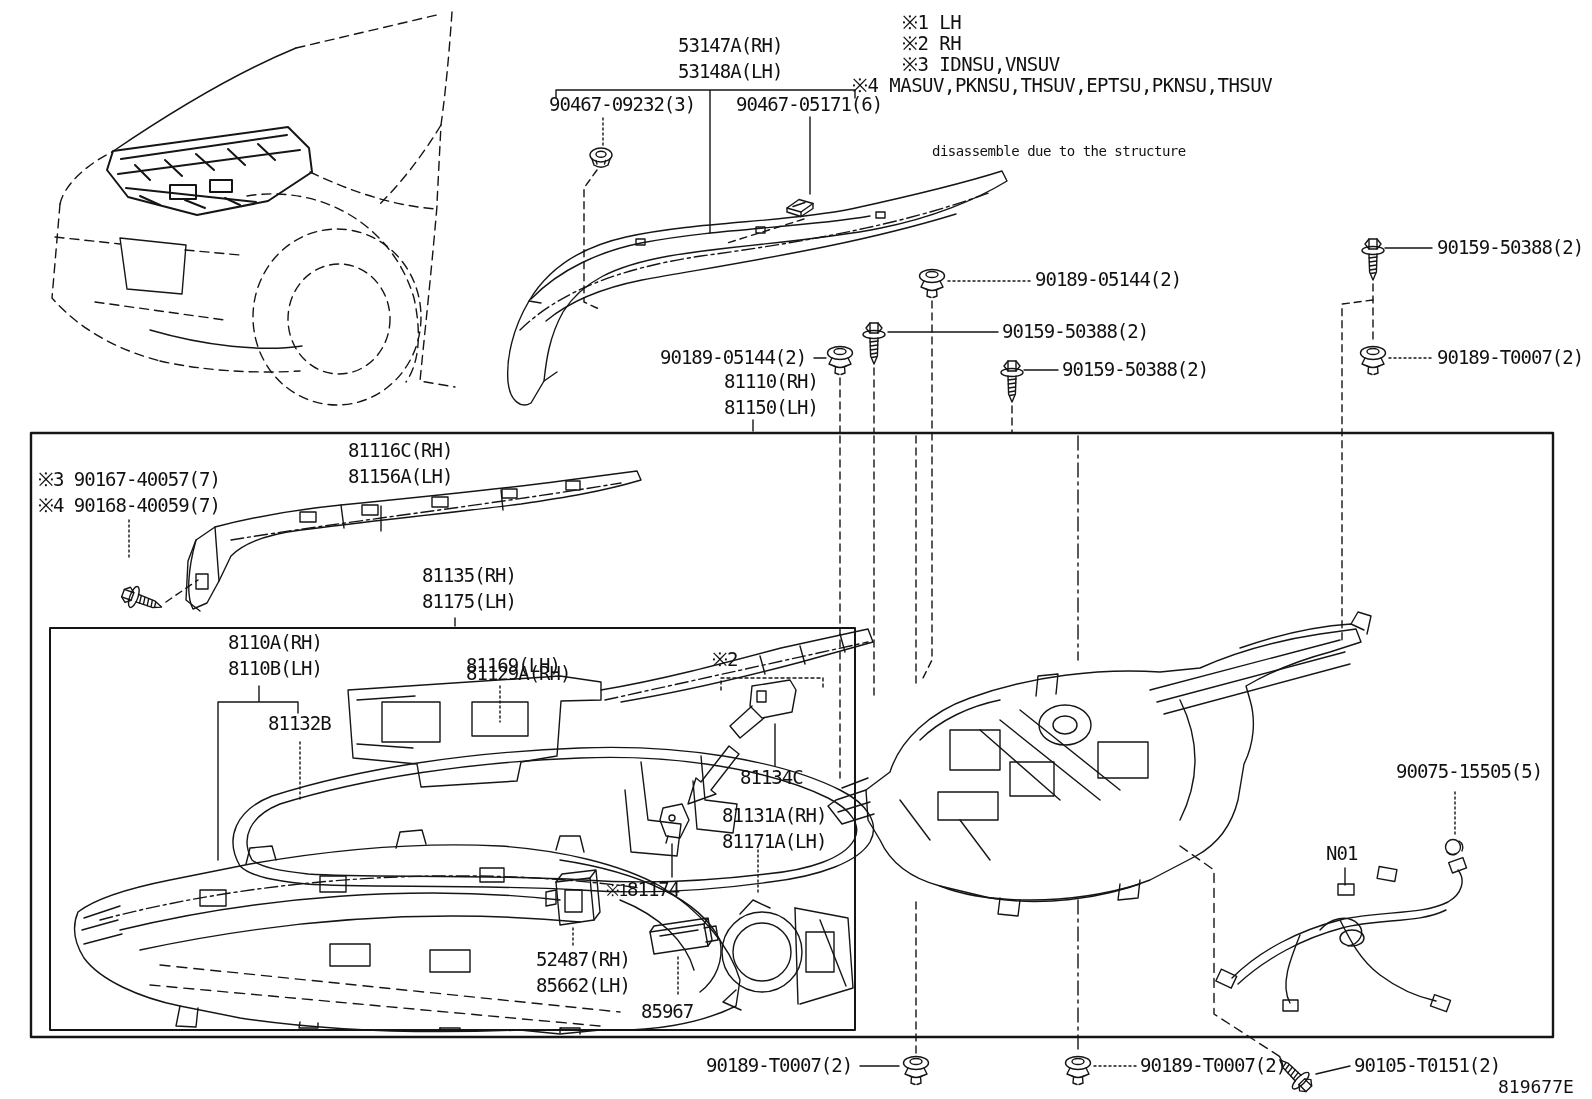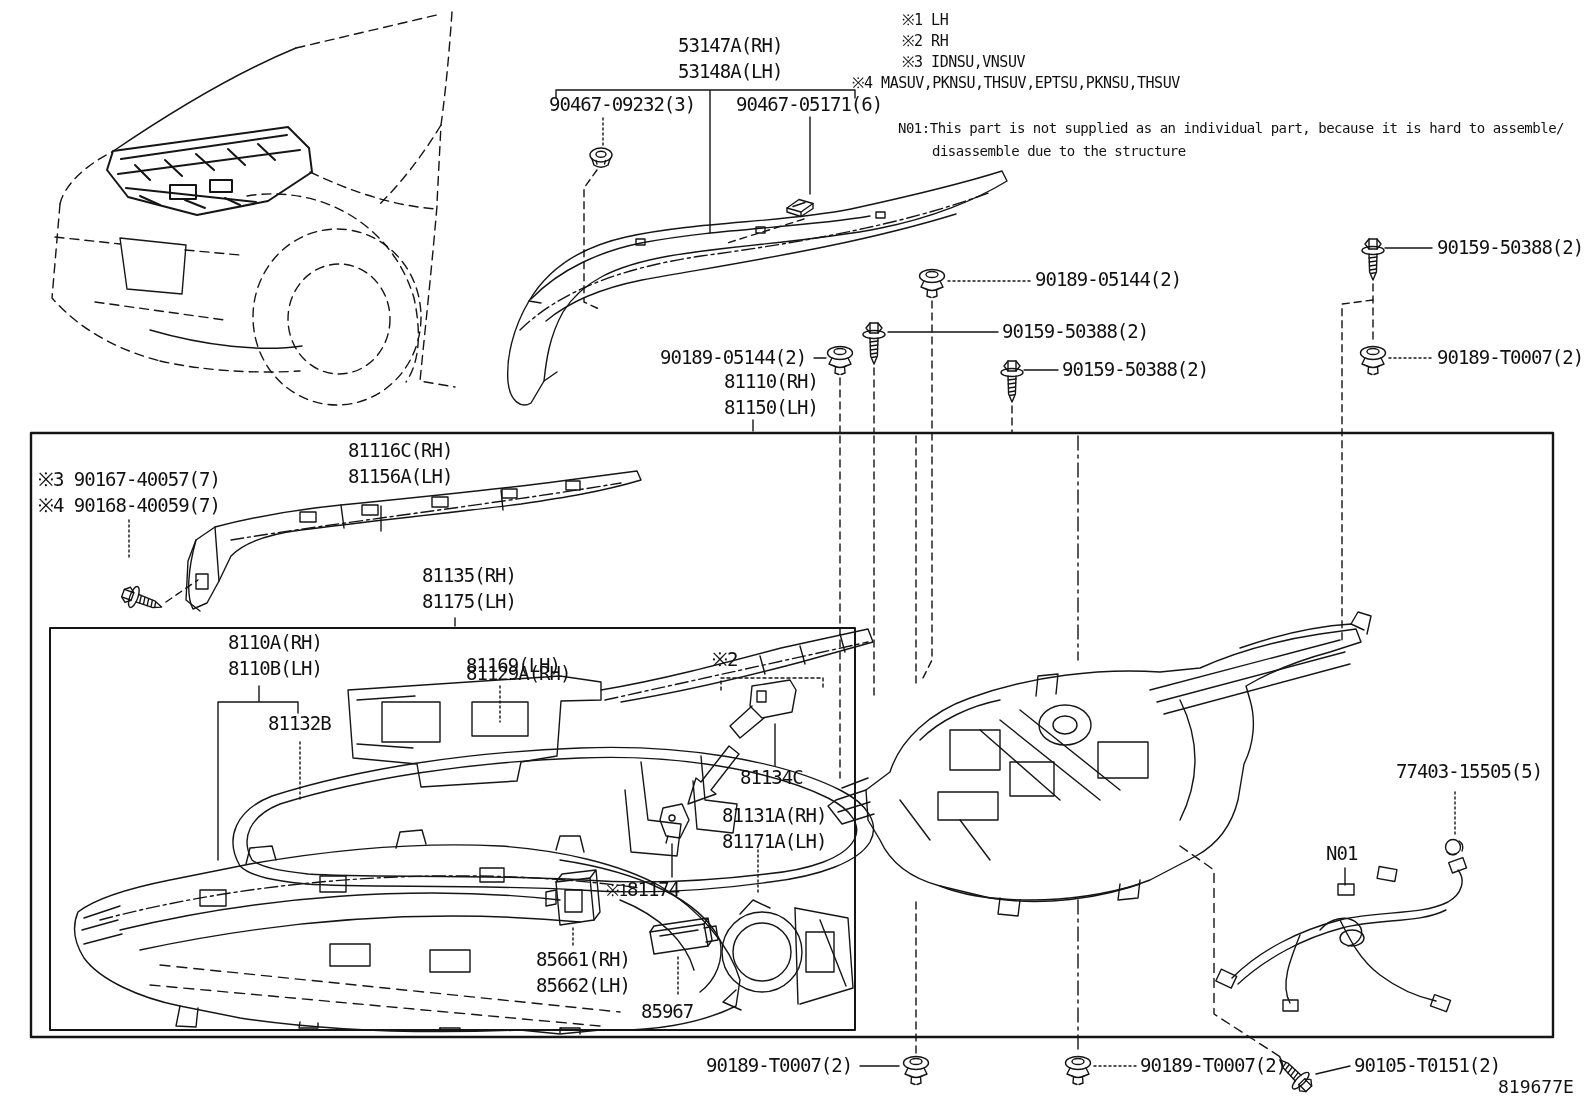--- a/index.html
+++ b/index.html
@@ -1,20 +1,20 @@
 <!DOCTYPE html>
 <html><head>
 <meta charset="utf-8">
 <style>
   html,body{margin:0;padding:0;background:#e8e8e8;}
   #stage{position:relative;width:1592px;height:1099px;background:#ffffff;overflow:hidden;
          font-family:"DejaVu Sans Mono", monospace;color:#111;}
   #art{position:absolute;left:0;top:0;}
   .pn{position:absolute;font-weight:normal;font-size:19px;letter-spacing:-1px;white-space:nowrap;line-height:1.05;}
-  .note{position:absolute;font-size:15px;letter-spacing:-0.5px;white-space:nowrap;line-height:1.05;}
+  .note{position:absolute;font-size:19px;letter-spacing:-0.5px;white-space:nowrap;line-height:1.05;}
   .note-en{font-size:14px;}
   .sym{font-size:16px;}
   .code{position:absolute;font-size:18px;letter-spacing:0;}
   svg *{vector-effect:non-scaling-stroke;}
 </style>
 </head>
 <body>
 
 <div id="stage">
 
@@ -282,21 +282,20 @@
 
   <div class="pn" style="left:678px;top:36px">53147A(RH)</div>
   <div class="pn" style="left:678px;top:62px">53148A(LH)</div>
   <div class="pn" style="left:549px;top:95px">90467-09232(3)</div>
   <div class="pn" style="left:736px;top:95px">90467-05171(6)</div>
 
   <div class="note" style="left:902px;top:13px">※1  LH</div>
   <div class="note" style="left:902px;top:34px">※2  RH</div>
   <div class="note" style="left:902px;top:55px">※3 IDNSU,VNSUV</div>
   <div class="note" style="left:852px;top:76px">※4 MASUV,PKNSU,THSUV,EPTSU,PKNSU,THSUV</div>
-  <div class="note note-en" style="left:898px;top:121px">N01:This part is not supplied as an individual part, because it is hard to assemble/</div>
   <div class="note note-en" style="left:932px;top:144px">disassemble due to the structure</div>
 
   <div class="pn" style="left:1437px;top:238px">90159-50388(2)</div>
   <div class="pn" style="left:1437px;top:348px">90189-T0007(2)</div>
   <div class="pn" style="left:1035px;top:270px">90189-05144(2)</div>
   <div class="pn" style="left:1002px;top:322px">90159-50388(2)</div>
   <div class="pn" style="left:660px;top:348px">90189-05144(2)</div>
   <div class="pn" style="left:1062px;top:360px">90159-50388(2)</div>
   <div class="pn" style="left:724px;top:372px">81110(RH)</div>
   <div class="pn" style="left:724px;top:398px">81150(LH)</div>
@@ -311,25 +310,25 @@
   <div class="pn" style="left:228px;top:633px">8110A(RH)</div>
   <div class="pn" style="left:228px;top:659px">8110B(LH)</div>
   <div class="pn" style="left:268px;top:714px">81132B</div>
   <div class="pn" style="left:466px;top:664px">81129A(RH)</div>
   <div class="pn" style="left:466px;top:656px">81169(LH)</div>
   <div class="pn" style="left:712px;top:650px">※2</div>
   <div class="pn" style="left:740px;top:768px">81134C</div>
   <div class="pn" style="left:722px;top:806px">81131A(RH)</div>
   <div class="pn" style="left:722px;top:832px">81171A(LH)</div>
   <div class="pn" style="left:606px;top:880px"><span class="sym">※1</span><span>81174</span></div>
-  <div class="pn" style="left:536px;top:950px">85661(RH)</div>
+  <div class="pn" style="left:536px;top:950px">52487(RH)</div>
   <div class="pn" style="left:536px;top:976px">85662(LH)</div>
   <div class="pn" style="left:641px;top:1002px">85967</div>
 
-  <div class="pn" style="left:1396px;top:762px">77403-15505(5)</div>
+  <div class="pn" style="left:1396px;top:762px">90075-15505(5)</div>
   <div class="pn" style="left:1326px;top:844px">N01</div>
 
   <div class="pn" style="left:706px;top:1056px">90189-T0007(2)</div>
   <div class="pn" style="left:1140px;top:1056px">90189-T0007(2)</div>
   <div class="pn" style="left:1354px;top:1056px">90105-T0151(2)</div>
   <div class="code" style="left:1498px;top:1076px">819677E</div>
 
 </div>
 
 </body></html>

